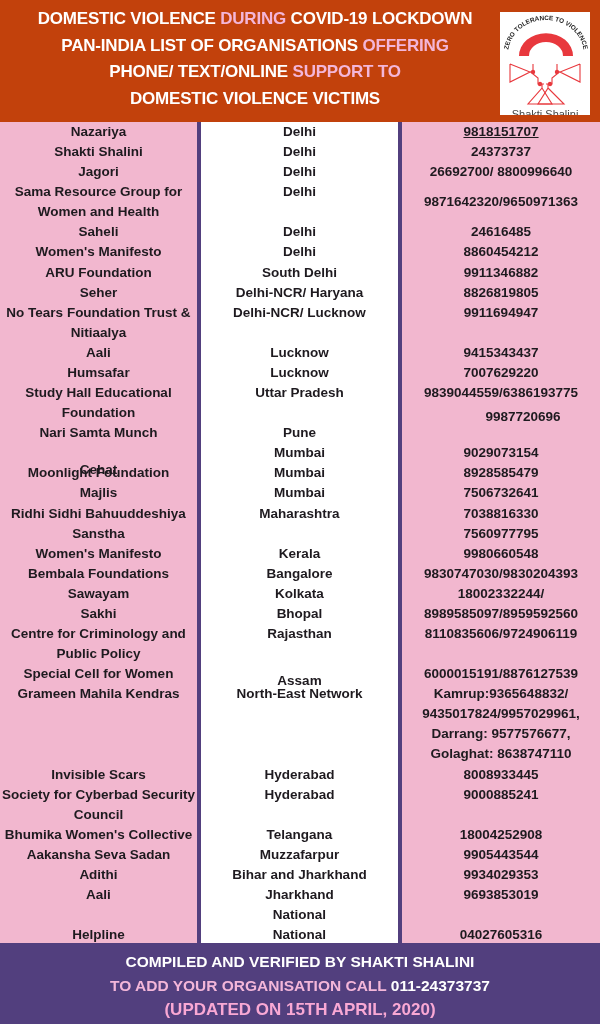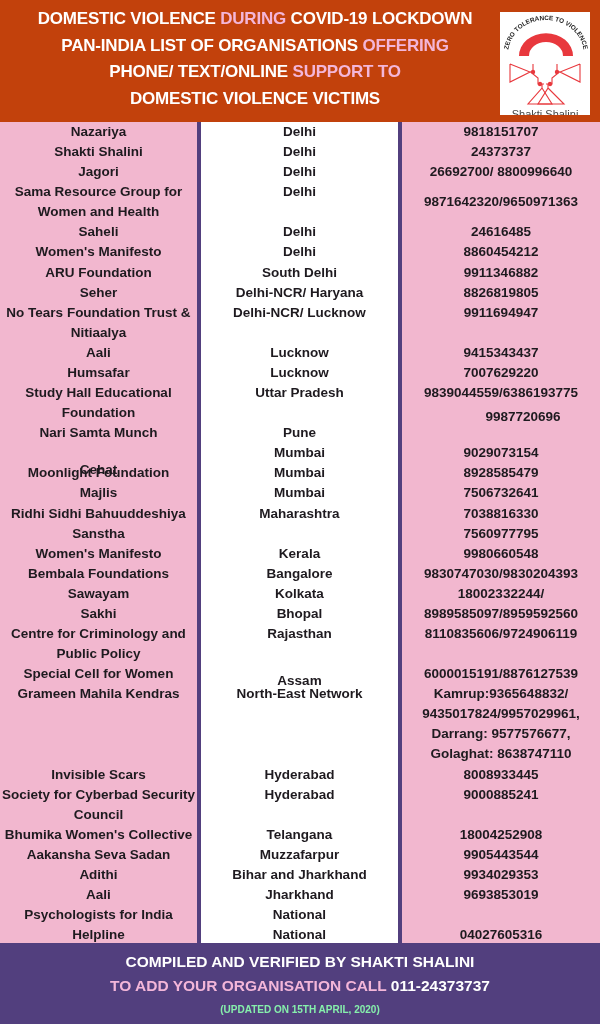--- a/index.html
+++ b/index.html
@@ -38,21 +38,21 @@
   .col-phone { left: 402px; width: 198px; background: #f2b7cf; }
   .row { position: absolute; left: 0; width: 100%; }
   .line { height: 20.08px; line-height: 20.08px; white-space: nowrap; }
   .footer {
     position: absolute; left: 0; top: 943px; width: 600px; height: 81px;
     background: #523f7e; text-align: center; font-weight: bold;
   }
   .footer .l1 { position: absolute; top: 8px; width: 100%; color: #ffffff; font-size: 15.5px; line-height: 22px; }
   .footer .l2 { position: absolute; top: 32px; width: 100%; color: #f3b6d9; font-size: 15.5px; line-height: 22px; }
   .footer .l2 .w { color: #ffffff; }
-  .footer .l3 { position: absolute; top: 56px; width: 100%; color: #86efac; font-size: 10px; line-height: 22px; }
+  .footer .l3 { position: absolute; top: 56px; width: 100%; color: #f9a8d4; font-size: 17px; line-height: 22px; }
 </style>
 </head>
 <body>
 
 <div class="header">
   <div class="title" id="title">
       <div><span>DOMESTIC VIOLENCE </span><span class="hl">DURING</span><span> COVID-19 LOCKDOWN</span></div>
       <div><span>PAN-INDIA LIST OF ORGANISATIONS </span><span class="hl">OFFERING</span></div>
       <div><span>PHONE/ TEXT/ONLINE </span><span class="hl">SUPPORT TO</span></div>
       <div><span>DOMESTIC VIOLENCE VICTIMS</span></div>
@@ -178,23 +178,20 @@
       </div>
       <div class="row" style="top: 722.88px;">
         <div class="line">Aakansha Seva Sadan</div>
       </div>
       <div class="row" style="top: 742.96px;">
         <div class="line">Adithi</div>
       </div>
       <div class="row" style="top: 763.04px;">
         <div class="line">Aali</div>
       </div>
-      <div class="row" style="top: 783.12px;">
-        <div class="line">Psychologists for India</div>
-      </div>
       <div class="row" style="top: 803.2px;">
         <div class="line">Helpline</div>
       </div>
     </div>
   <div class="col col-loc" id="col-loc">
       <div class="row" style="top: 0px;">
         <div class="line">Delhi</div>
       </div>
       <div class="row" style="top: 20.08px;">
         <div class="line">Delhi</div>
@@ -284,21 +281,21 @@
         <div class="line">Jharkhand</div>
       </div>
       <div class="row" style="top: 783.12px;">
         <div class="line">National</div>
       </div>
       <div class="row" style="top: 803.2px;">
         <div class="line">National</div>
       </div>
     </div>
   <div class="col col-phone" id="col-phone">
-      <div class="row" style="top: 0px;">
+      <div class="row" style="top: 0px; text-decoration: underline;">
         <div class="line">9818151707</div>
       </div>
       <div class="row" style="top: 20.08px;">
         <div class="line">24373737</div>
       </div>
       <div class="row" style="top: 40.16px;">
         <div class="line">26692700/ 8800996640</div>
       </div>
       <div class="row" style="top: 70px;">
         <div class="line">9871642320/9650971363</div>

